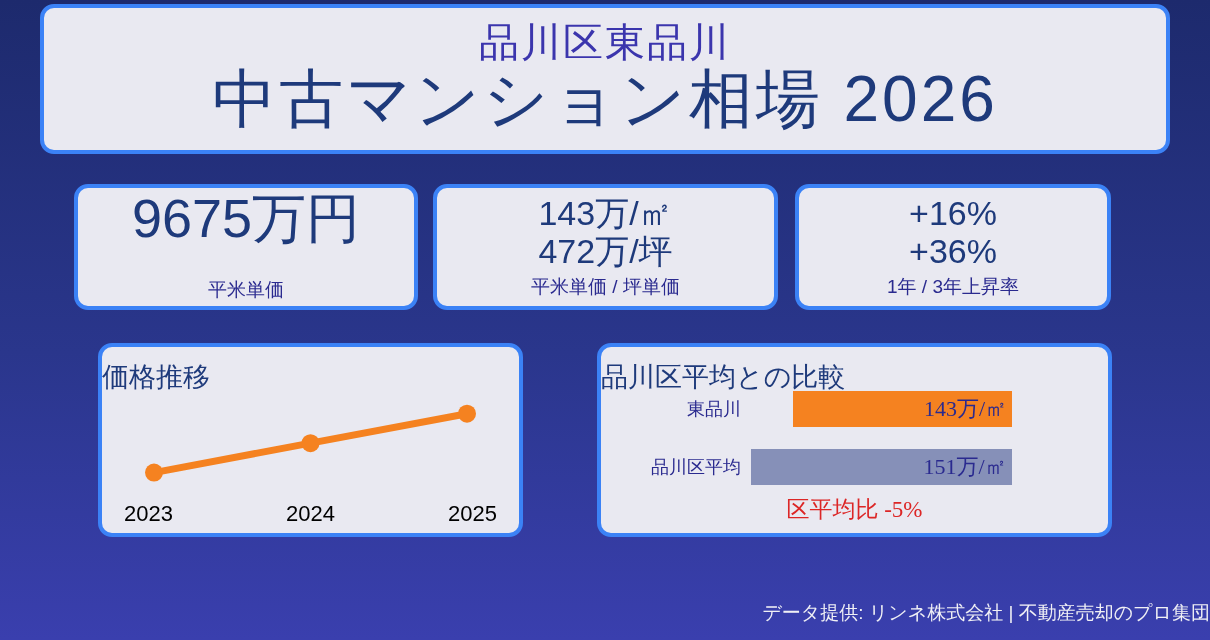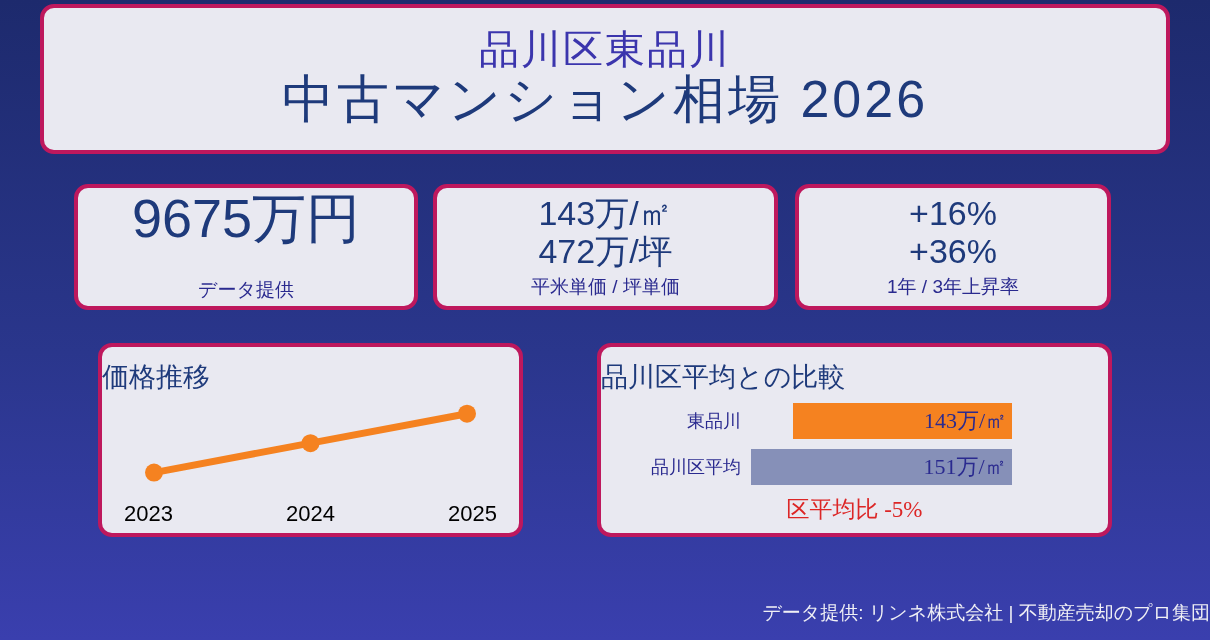--- a/index.html
+++ b/index.html
@@ -5,47 +5,47 @@
   * { margin:0; padding:0; box-sizing:border-box; }
   html,body { width:1210px; height:640px; }
   body {
     font-family:"Liberation Sans","DejaVu Sans",sans-serif;
     background:linear-gradient(180deg,#1d2a6d 0%,#2a368c 55%,#3a3fae 100%);
     position:relative; overflow:hidden;
   }
   .card {
     position:absolute;
     background:#e9e9f1;
-    border:4px solid #be185d;
+    border:4px solid #3b82f6;
     border-radius:14px;
   }
   
   #title-card { left:40px; top:4px; width:1130px; height:150px;
     display:flex; flex-direction:column; align-items:center; justify-content:center; }
   #title-sub { font-size:40px; color:#3b35ad; letter-spacing:2px; line-height:1.05; }
-  #title-main { font-size:52px; color:#1e3a7b; letter-spacing:3px; line-height:1.15; white-space:nowrap; }
+  #title-main { font-size:64px; color:#1e3a7b; letter-spacing:3px; line-height:1.15; white-space:nowrap; }
   
   .stat { height:126px; top:184px;
     display:flex; flex-direction:column; align-items:center; justify-content:center; }
   #stat-price { left:74px; width:344px;gap:26px; }
   #stat-unit  { left:433px; width:345px; }
   #stat-rate  { left:795px; width:316px; }
   .stat-big   { font-size:54px; color:#1e3a7b; line-height:1.02; white-space:nowrap; }
   .stat-mid   { font-size:34px; color:#1e3a7b; line-height:1.12; white-space:nowrap; }
   .stat-label { font-size:19px; color:#2a2a8f; margin-top:4px; white-space:nowrap; }
   
   #chart-line { left:98px; top:343px; width:425px; height:194px; }
   #chart-bar  { left:597px; top:343px; width:515px; height:194px;font-family:Liberation Serif, serif; }
   .chart-title { position:absolute; left:0; right:0; top:12px; text-align:left;
     font-size:27px; color:#1e3a7b; }
   #line-svg { position:absolute; left:0; top:0; width:100%; height:100%; }
   .year-label { position:absolute; bottom:6px; font-size:22px; color:#000000; }
   
   .bar-row { position:absolute; left:0; right:0; height:36px; display:flex; align-items:center; }
-  #bar-row-0 { top:56px;gap:42px; }
+  #bar-row-0 { top:44px;gap:42px; }
   #bar-row-1 { top:102px; }
   .bar-name { width:150px; text-align:right; padding-right:10px; font-size:18px; color:#2a2a8f; }
   .bar-track { position:relative; flex:1; height:36px; }
   .bar-fill { position:absolute; left:0; top:0; height:36px; }
   .bar-val { position:absolute; top:50%; transform:translateY(-50%); font-size:22px; color:#2a2a8f; white-space:nowrap; }
   #bar-note { position:absolute; left:0; right:0; bottom:8px; text-align:center;
     font-size:23px; color:#dc2626; }
   
   #footer { position:absolute; left:0; right:0; bottom:14px; text-align:right;
     font-size:19px; color:#f0f0f5; }
@@ -53,21 +53,21 @@
 </head>
 <body>
 
 <div class="card" id="title-card">
   <div id="title-sub">品川区東品川</div>
   <div id="title-main">中古マンション相場 2026</div>
 </div>
 
 <div class="card stat" id="stat-price">
   <div class="stat-big">9675万円</div>
-  <div class="stat-label">データ提供</div>
+  <div class="stat-label">平米単価</div>
 </div>
 
 <div class="card stat" id="stat-unit">
   <div class="stat-mid">143万/㎡</div>
   <div class="stat-mid">472万/坪</div>
   <div class="stat-label">平米単価 / 坪単価</div>
 </div>
 
 <div class="card stat" id="stat-rate">
   <div class="stat-mid">+16%</div>

